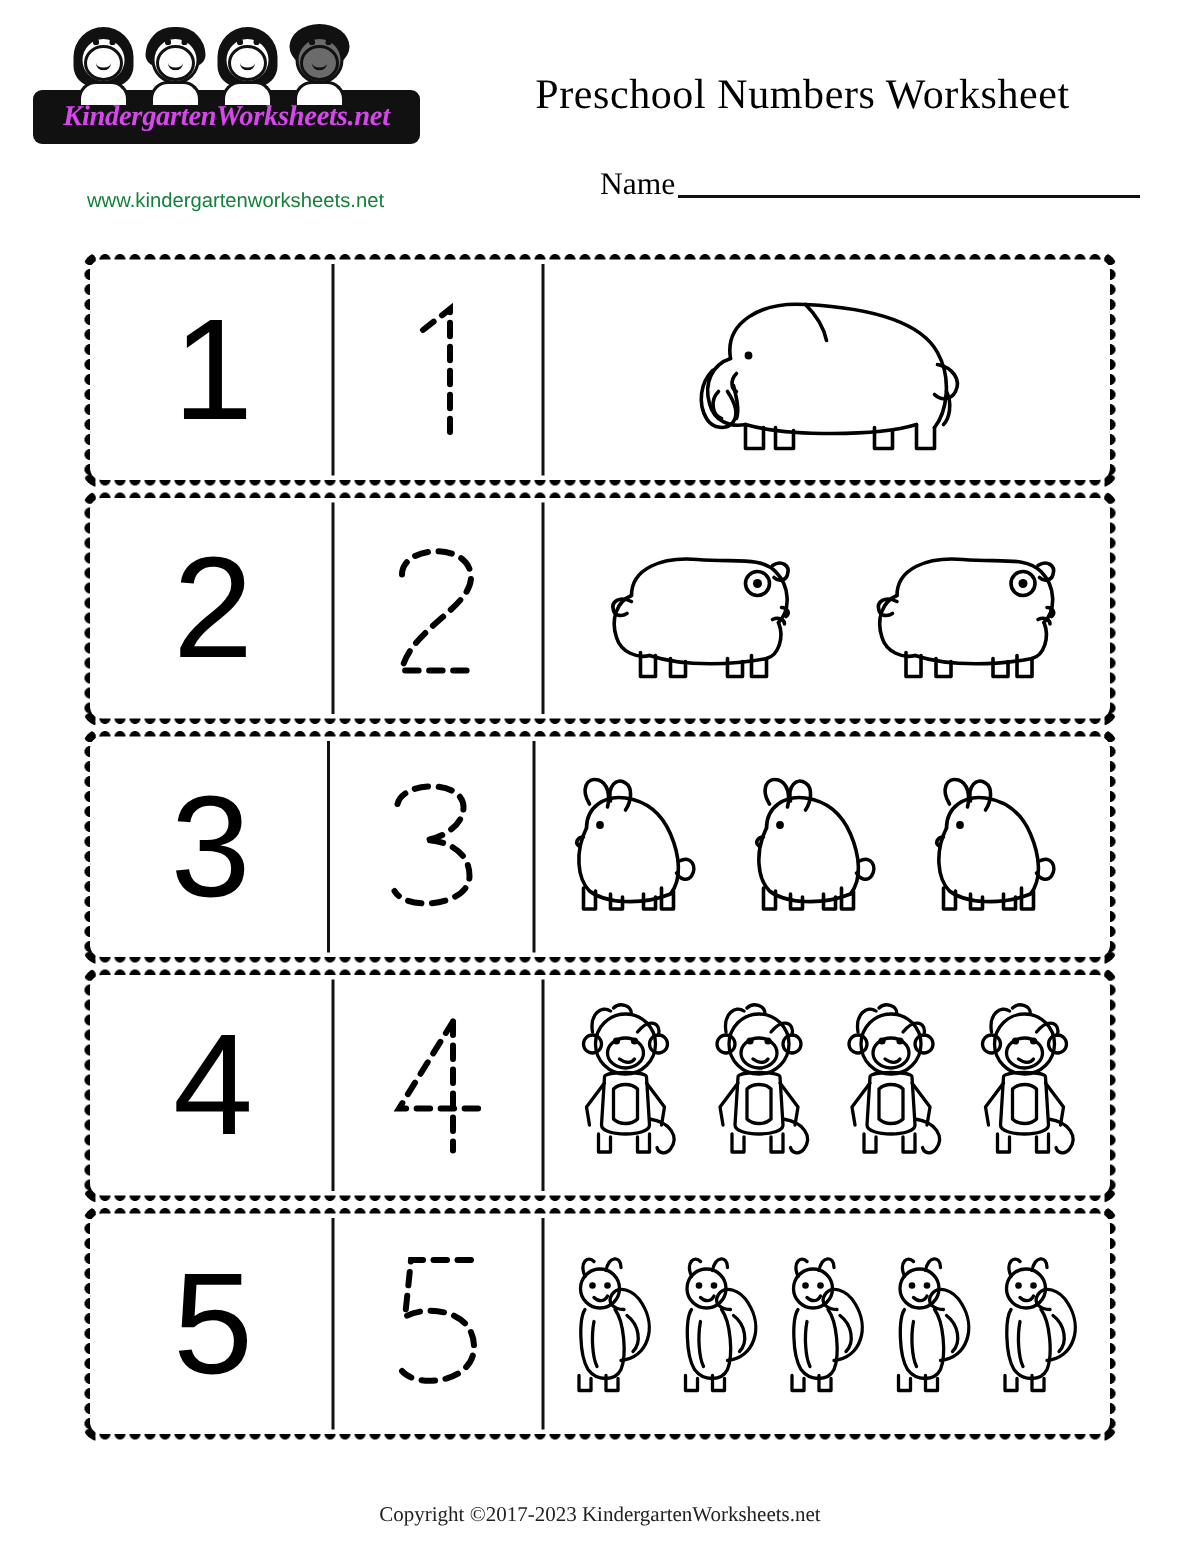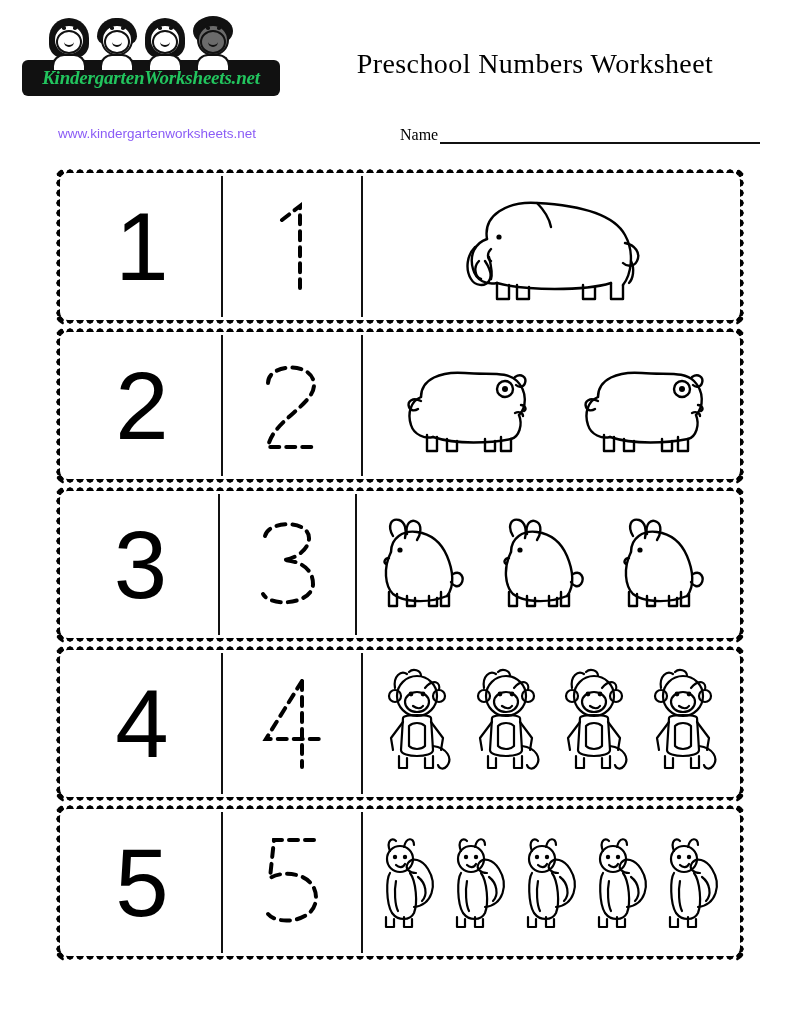--- a/index.html
+++ b/index.html
@@ -126,59 +126,59 @@
     top: 42px;
     width: 258px;
     height: 36px;
     background: #111;
     border-radius: 6px;
     display: flex;
     align-items: center;
     justify-content: center;
   }
   .logo-banner span {
-    color: #22c55e;
+    color: #d946ef;
     font-family: "Liberation Serif", serif;
     font-weight: bold;
     font-style: italic;
     font-size: 19px;
     letter-spacing: -0.2px;
     white-space: nowrap;
   }
   .logo-url {
     position: absolute;
     left: 22px;
     top: 126px;
     width: 270px;
     text-align: center;
     font-size: 13.5px;
-    color: #8b5cf6;
+    color: #15803d;
     font-family: "Liberation Sans", sans-serif;
   }
 
   .worksheet-title {
     position: absolute;
     left: 290px;
     top: 48px;
     width: 490px;
     text-align: center;
     font-family: "Liberation Serif", serif;
     font-size: 28px;
     font-weight: normal;
     letter-spacing: 0.4px;
   }
   .name-line {
     position: absolute;
     left: 400px;
-    top: 122px;
+    top: 110px;
     width: 360px;
     font-family: "Liberation Serif", serif;
-    font-size: 16px;
+    font-size: 21px;
     display: flex;
-    align-items: flex-end;
+    align-items: flex-start;
   }
   .name-label { white-space: nowrap; }
   .name-blank {
     flex: 1;
     border-bottom: 2px solid #111;
     height: 20px;
     margin-left: 2px;
   }
 
   
@@ -669,13 +669,14 @@
             <path d="M44 44 C52 50 54 62 48 68"></path>
           </g>
         </svg>
       </div>
     </div>
   </div>
 
 </div>
 
 <div class="footer">
+  <div>Copyright ©2017-2023 KindergartenWorksheets.net</div>
 </div>
 
 </body></html>

